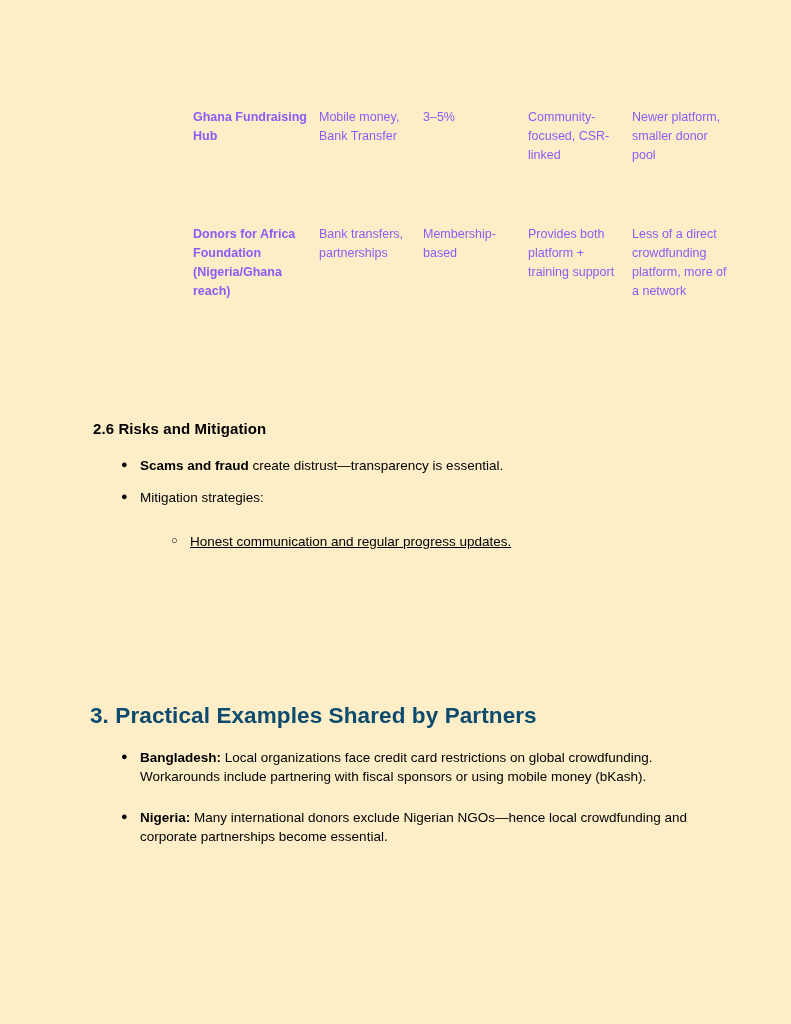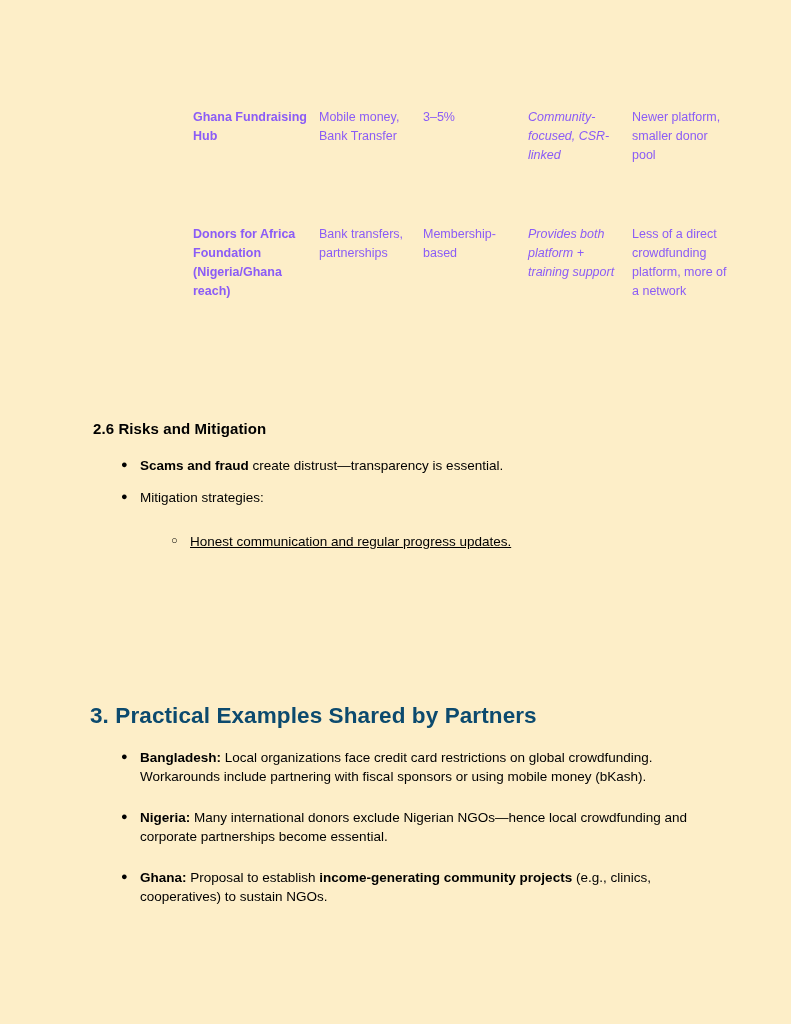--- a/index.html
+++ b/index.html
@@ -36,21 +36,21 @@
   table.compare td {
     vertical-align: top;
     color: #8b5cf6;
     font-size: 12.5px;
     line-height: 19px;
     padding: 0 8px 0 0;
   }
   table.compare td.c0 { width: 118px; font-weight: bold; }
   table.compare td.c1 { width: 96px; }
   table.compare td.c2 { width: 97px; }
-  table.compare td.c3 { width: 96px; font-style: italic; }
+  table.compare td.c3 { width: 96px; }
   table.compare td.c4 { width: 95px; padding-right: 0; }
   table.compare tr.spacer td { height: 60px; padding: 0; }
 
   
   .h3 {
     position: absolute;
     font-size: 15px;
     font-weight: bold;
     color: #000;
     letter-spacing: 0.1px;
@@ -154,18 +154,15 @@
 
   <div class="h2" style="left:90px; top:703px;">3. Practical Examples Shared by Partners</div>
 
   <ul class="list" style="left:118px; top:748px; width:590px;">
     <li class="li para-li">
       <b>Bangladesh:</b><span> Local organizations face credit card restrictions on global crowdfunding. Workarounds include partnering with fiscal sponsors or using mobile money (bKash).</span>
     </li>
     <li class="li para-li">
       <b>Nigeria:</b><span> Many international donors exclude Nigerian NGOs—hence local crowdfunding and corporate partnerships become essential.</span>
     </li>
-    <li class="li para-li" style="margin-bottom:0;">
-      <b>Ghana:</b><span> Proposal to establish </span><b>income-generating community projects</b><span> (e.g., clinics, cooperatives) to sustain NGOs.</span>
-    </li>
   </ul>
 
 </div>
 
 </body></html>

